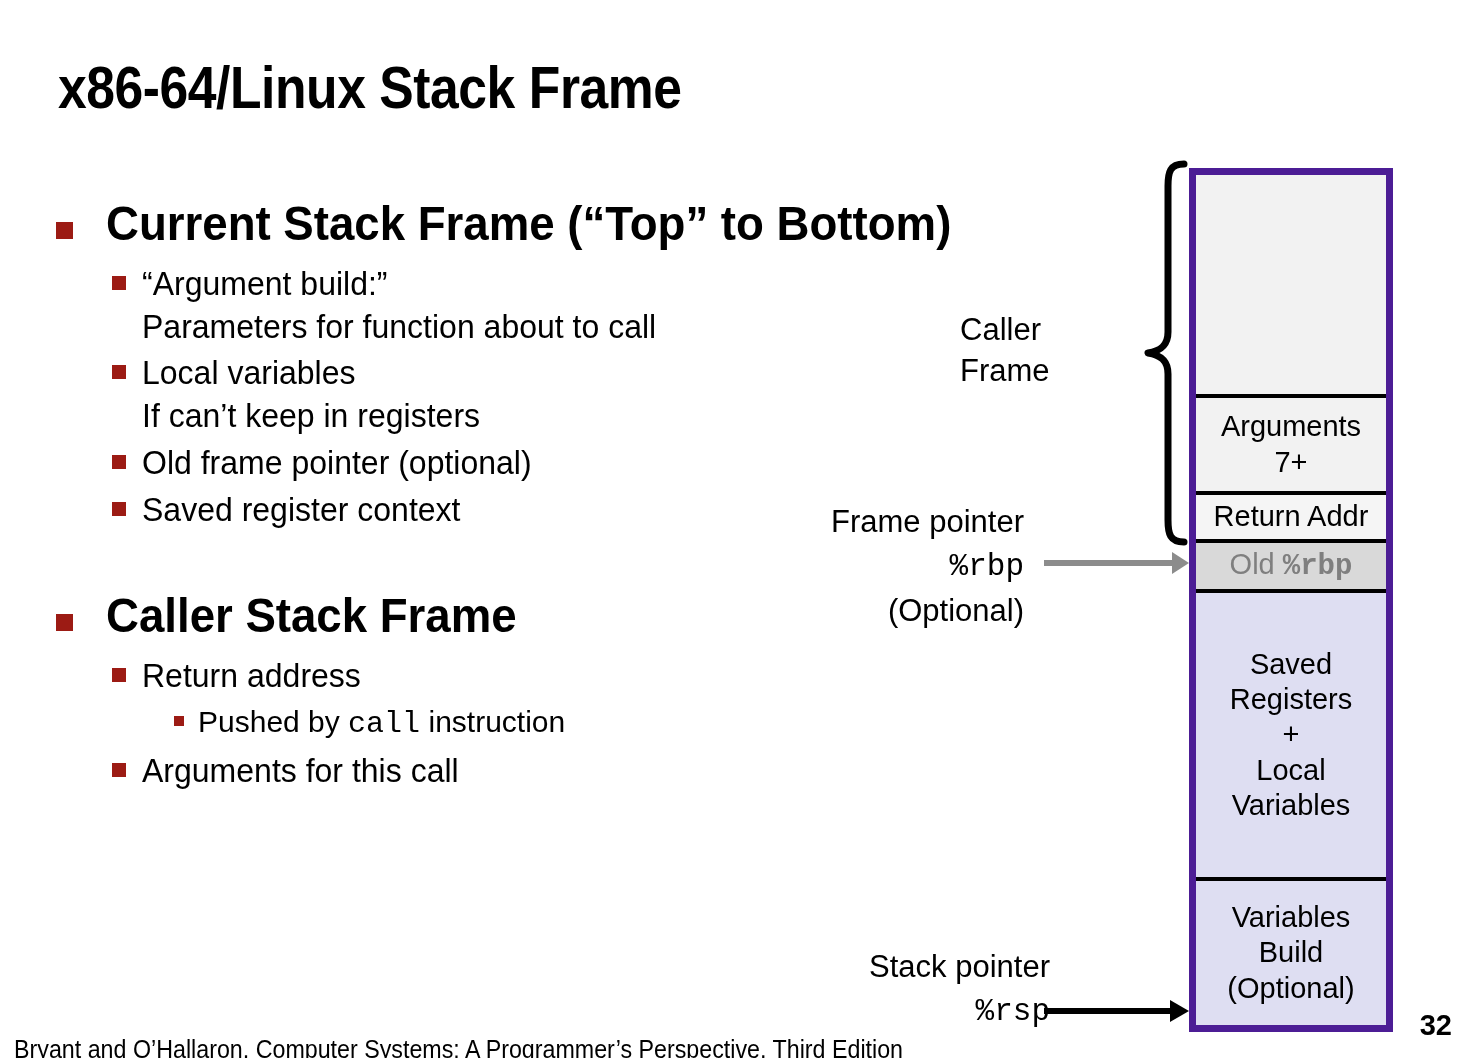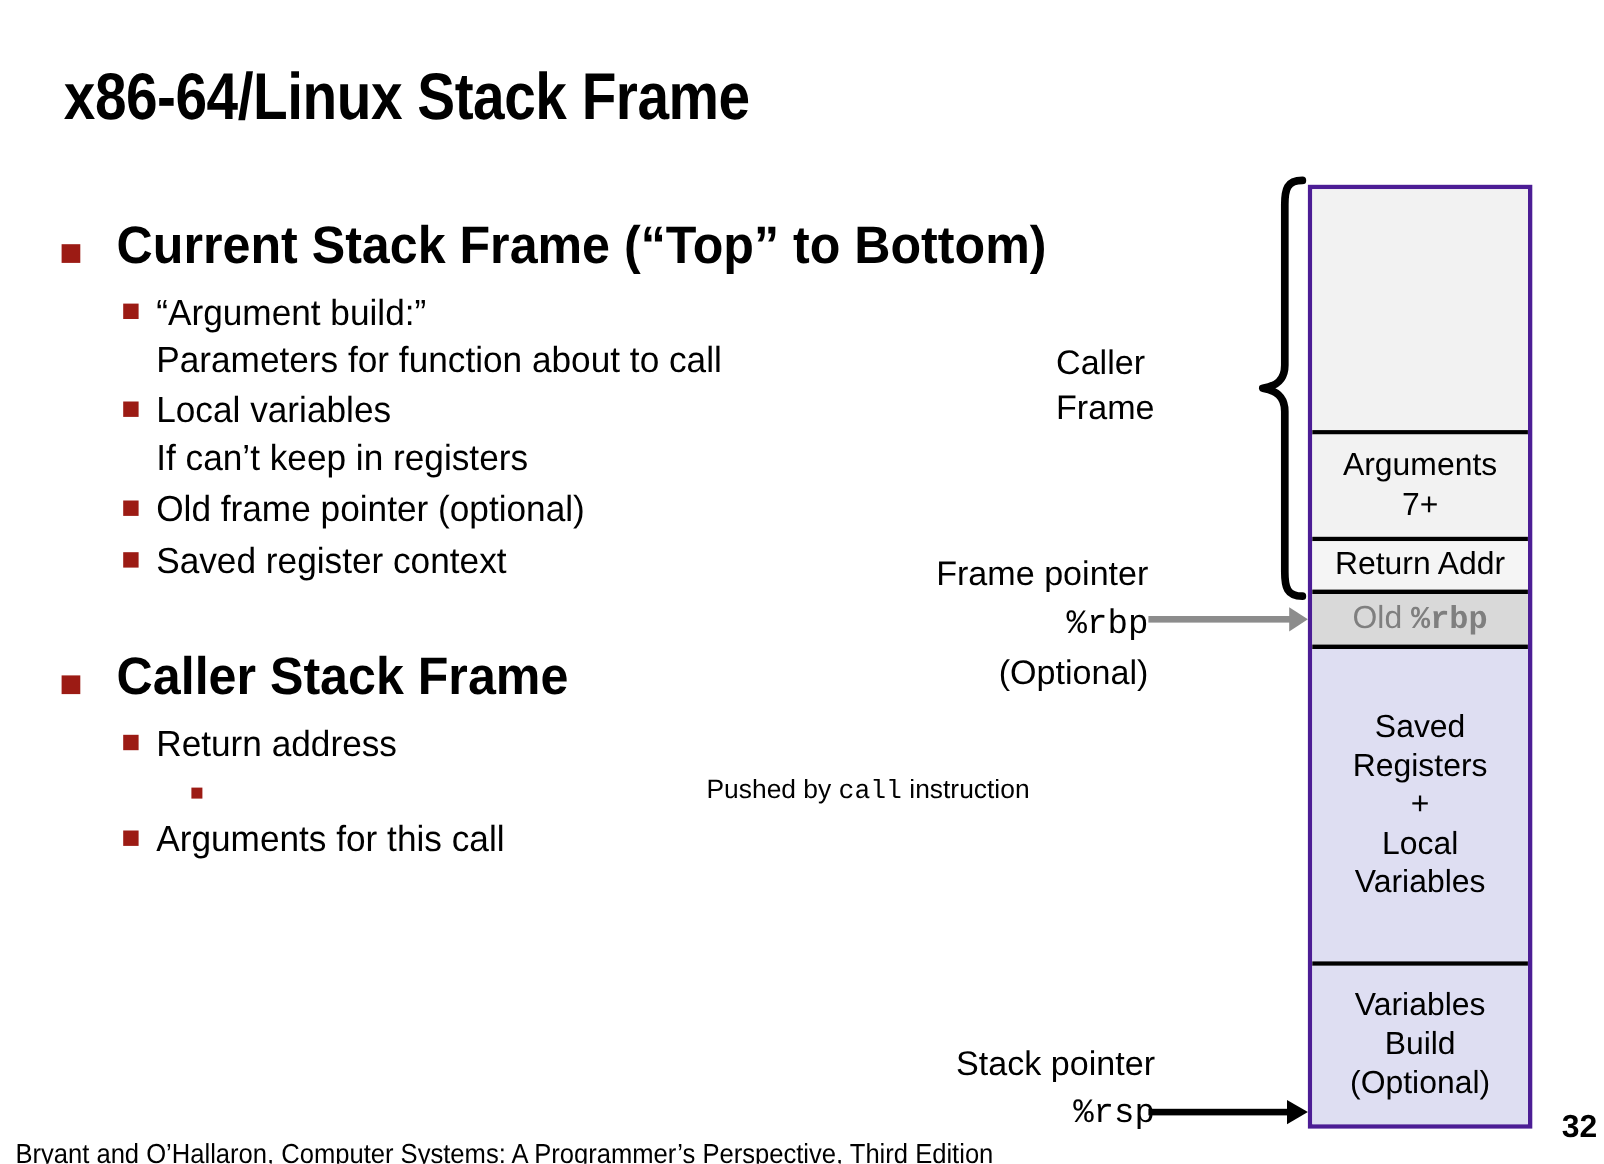--- a/index.html
+++ b/index.html
@@ -70,45 +70,44 @@
     background: #9C1B14;
     margin-right: 16px;
     margin-top: 13px;
     flex: 0 0 auto;
   }
   .l2 .txt { transform: scaleX(0.97); transform-origin: left top; }
 
   .l3 {
     display: flex;
     align-items: flex-start;
-    font-size: 24px;
+    font-size: 30px;
     margin-left: 118px;
     margin-top: 6px;
     margin-bottom: 6px;
     line-height: 1.28;
-    justify-content: space-between;
   }
   .l3 .sq {
     width: 10px;
     height: 10px;
     background: #9C1B14;
     margin-right: 14px;
     margin-top: 13px;
     flex: 0 0 auto;
   }
   .mono { font-family: "Liberation Mono", monospace; }
   .spacer-gap { height: 52px; }
 
   
   .stack {
     position: absolute;
     left: 1189px;
     top: 168px;
     width: 204px;
-    border: 4px solid #4c1d95;
+    border: 7px solid #4c1d95;
     box-sizing: border-box;
   }
   .cell {
     box-sizing: border-box;
     border-bottom: 4px solid #000;
     display: flex;
     flex-direction: column;
     align-items: center;
     justify-content: center;
     font-size: 29px;
@@ -137,21 +136,21 @@
     left: 960px;
     top: 310px;
     width: 160px;
     font-size: 31px;
     line-height: 1.32;
   }
 
   
   .fp-label {
     position: absolute;
-    left: 764px;
+    left: 744px;
     top: 500px;
     width: 280px;
     text-align: right;
     font-size: 31px;
     line-height: 1.40;
   }
   .fp-label .reg { font-family: "Liberation Mono", monospace; font-size: 31px; }
   .sp-label {
     position: absolute;
     left: 770px;

